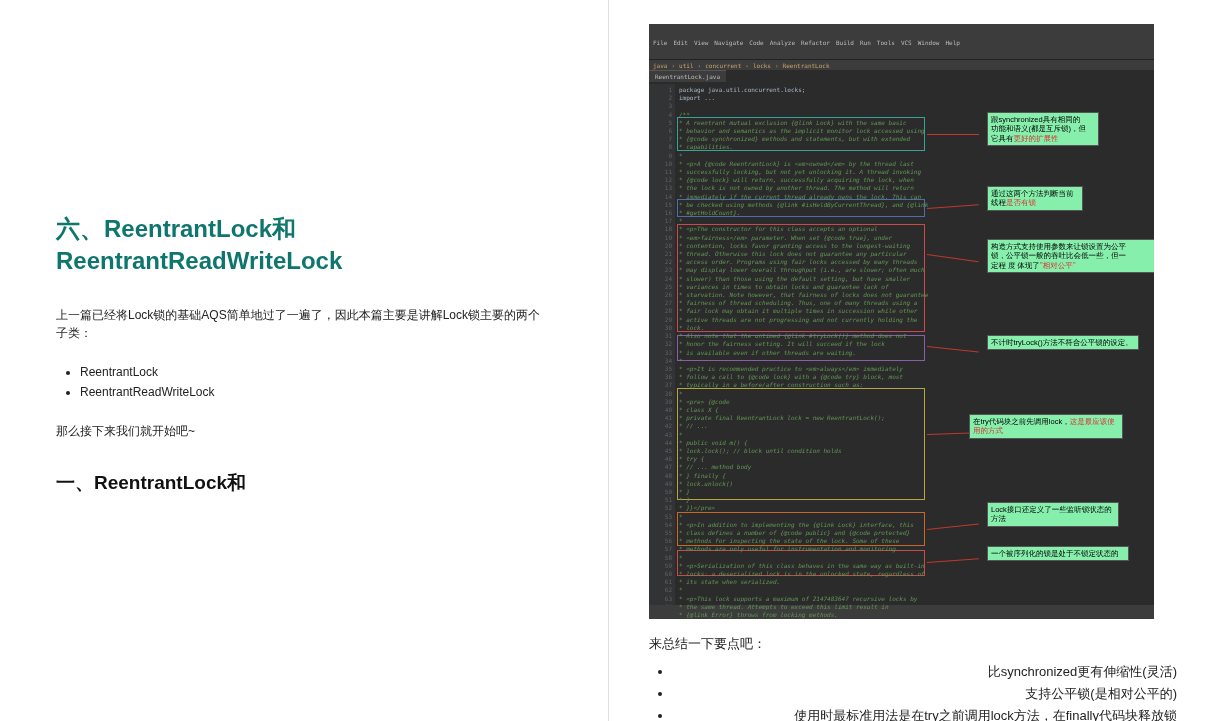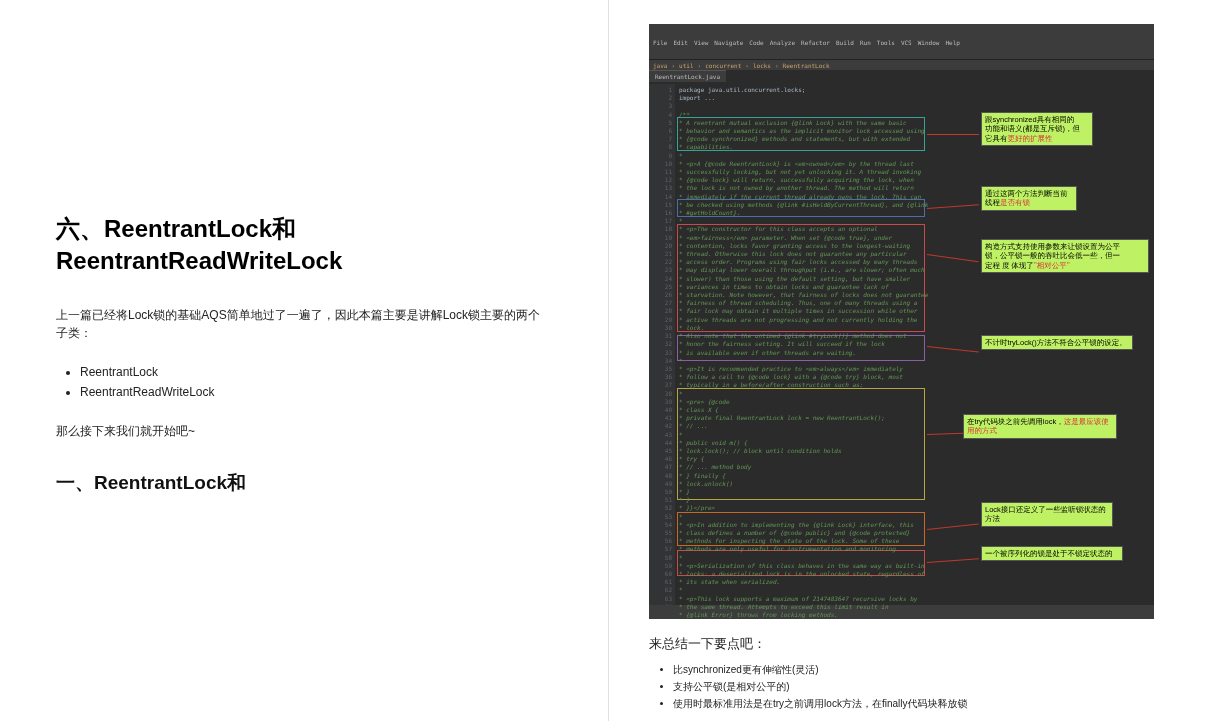--- a/index.html
+++ b/index.html
@@ -15,21 +15,21 @@
       padding: 60px 56px;
       display: flex;
       flex-direction: column;
       justify-content: center;
     }
     .right-page {
       width: 609px;
       padding: 20px 40px;
       border-left: 1px solid #e0e0e0;
     }
-    h1 { font-size: 24px; font-weight: 700; line-height: 1.35; margin-bottom: 16px; color:#000000; }
+    h1 { font-size: 24px; font-weight: 700; line-height: 1.35; margin-bottom: 16px; color:#0f766e; }
     h2 { font-size: 19px; font-weight: 700; margin: 18px 0 12px; color:#111; }
     .body-text { font-size: 12px; color: #222; margin: 12px 0; line-height: 1.5; }
     ul { margin: 8px 0 8px 24px; }
     ul li { font-size: 12px; color: #222; line-height: 1.7; }
     .ide-shot {
       width: 505px;
       height: 595px;
       background: #2b2b2b;
       position: relative;
       font-family: Consolas, Monaco, monospace;
@@ -50,35 +50,36 @@
     .pkg { color:#a9b7c6; }
     .box { position:absolute; border:1px solid; }
     .box-teal { border-color:#3aa198; }
     .box-blue { border-color:#4b6eaf; }
     .box-orange { border-color:#c8672c; }
     .box-red { border-color:#c84a4a; }
     .box-purple { border-color:#8a5fa8; }
     .box-yellow { border-color:#b5a642; }
     .callout {
       position:absolute;
-      background:#bef264;
+      background:#86efac;
       border:1px solid #555;
       color:#000;
       font-size:7.5px;
       line-height:1.25;
       padding:2px 3px;
       font-family: "Microsoft YaHei", sans-serif;
       z-index:5;
+      margin-left:6px;
     }
     .callout .r { color:#d63636; }
     .arrow { position:absolute; background:#c0392b; height:1px; transform-origin:left center; z-index:4; }
     .ide-status { position:absolute; bottom:0; left:0; right:0; height:14px; background:#3c3c3c; display:flex; justify-content:space-between; align-items:center; padding:0 4px; font-size:6px; color:#888;}
     .summary { margin-top: 16px; }
     .summary p { font-size: 13px; color:#222; margin-bottom: 4px; }
-    .summary ul li { font-size: 10px; }
+    .summary ul li { font-size: 13px; text-align: right; }
   </style>
 </head>
 <body>
 
 <div class="left-page">
   <h1>
     <span>六、ReentrantLock和</span><br>
     <span>ReentrantReadWriteLock</span>
   </h1>
   <p class="body-text">上一篇已经将Lock锁的基础AQS简单地过了一遍了，因此本篇主要是讲解Lock锁主要的两个子类：</p>

